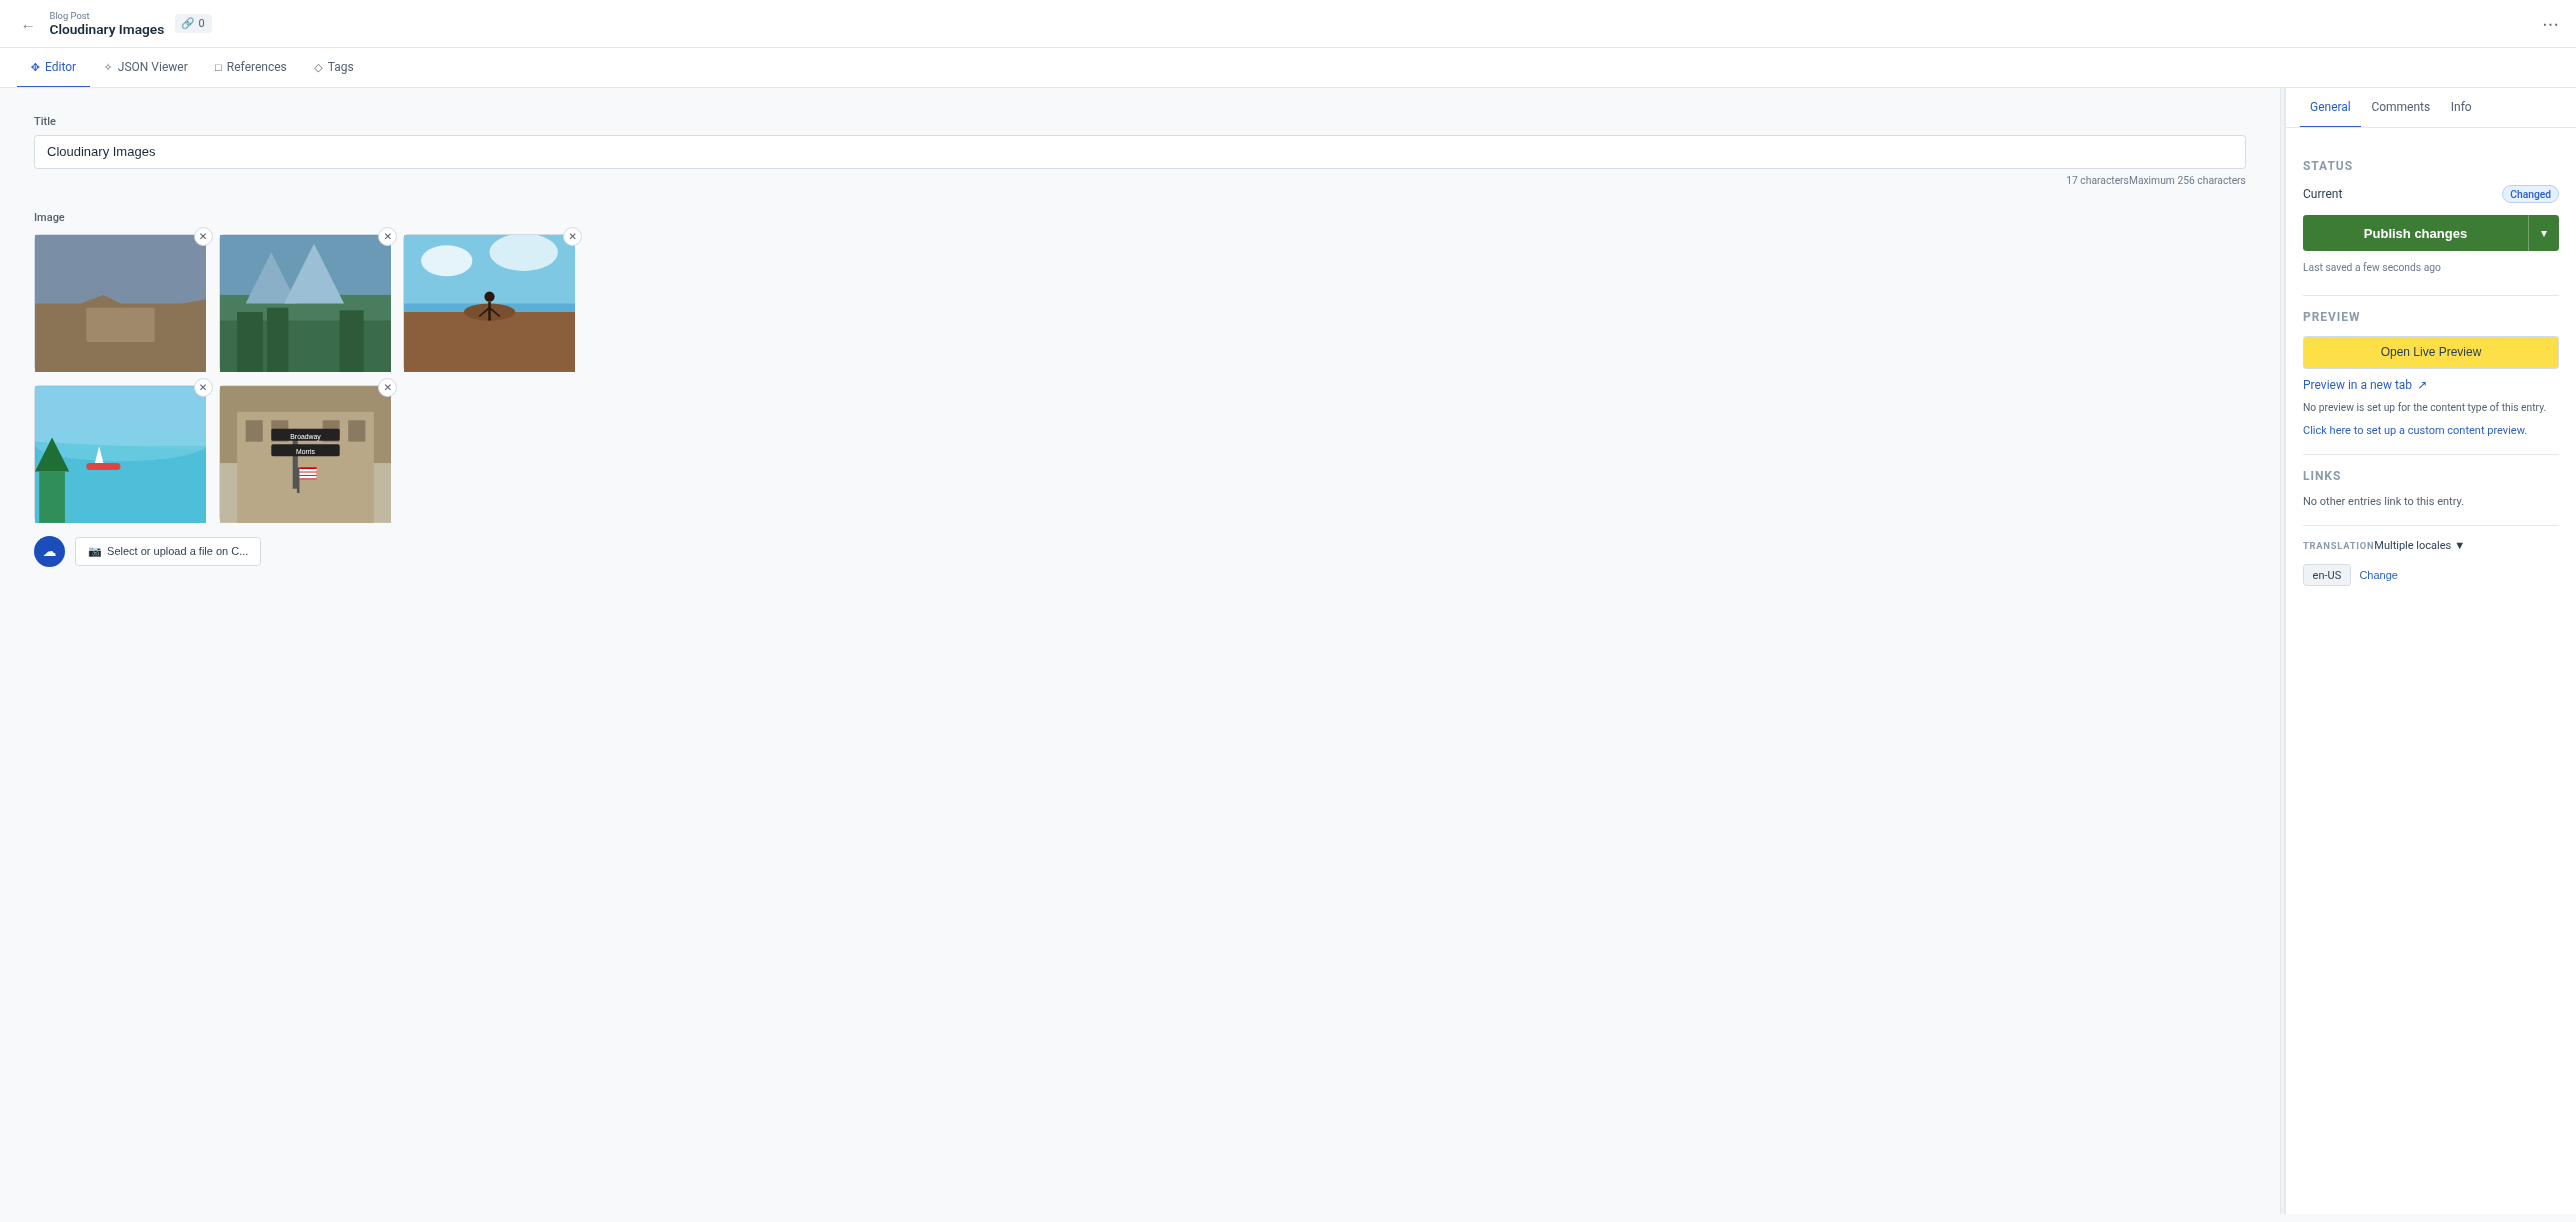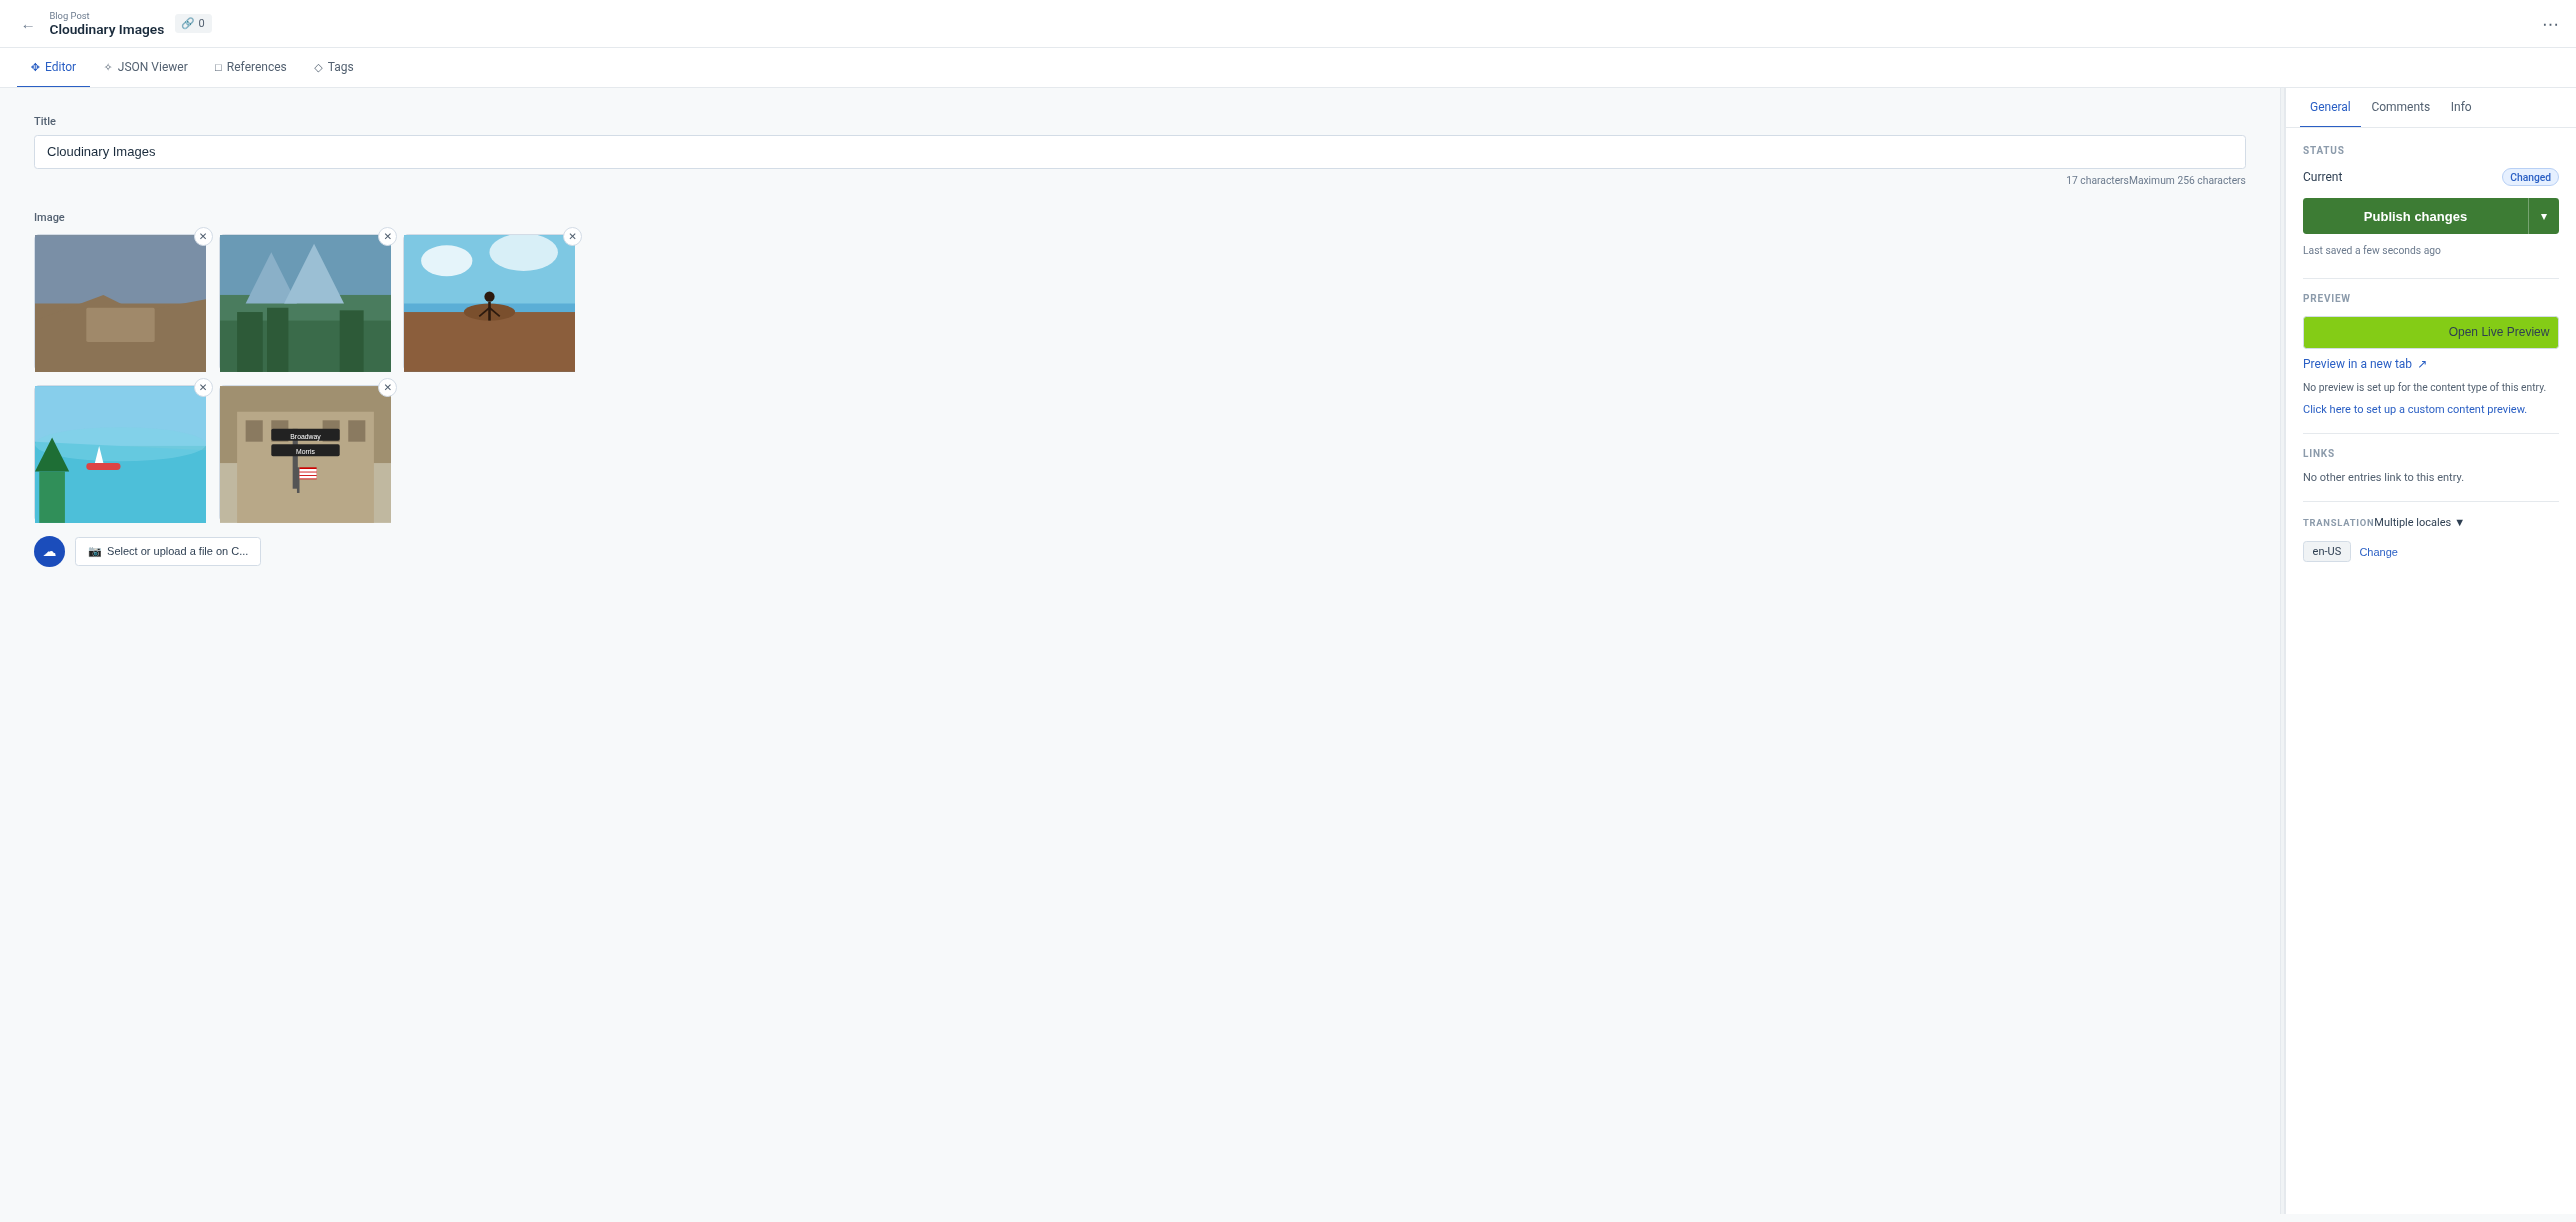--- a/index.html
+++ b/index.html
@@ -113,22 +113,22 @@
       padding: 12px 10.3px; cursor: pointer; font-size: 12px; color: #536171;
       border-bottom: 1.7px solid transparent;
     }
     .sidebar-tab.active { color: #2a5fc4; border-bottom-color: #2a5fc4; }
 
     
     .sidebar-content { padding: 17px 17px; }
 
     .sidebar-section { margin-bottom: 20.6px; }
     .sidebar-section-title {
-      font-size: 10px; font-weight: 700; color: #8c9bab; letter-spacing: 0.08em;
-      text-transform: uppercase; margin-bottom: 12px;
+      font-size: 12px; font-weight: 700; color: #8c9bab; letter-spacing: 0.08em;
+      text-transform: uppercase; margin-bottom: 12px; margin-top: 14px;
     }
 
     .status-row { display: flex; align-items: center; justify-content: space-between; margin-bottom: 12px; }
     .status-label { font-size: 12px; color: #2e3f52; }
     .status-badge {
       background: #e6f0ff; color: #2a5fc4; border: 0.9px solid #b8d0f5;
       border-radius: 9px; padding: 1.7px 6.9px; font-size: 10.3px; font-weight: 500;
     }
 
     .publish-btn-group {
@@ -143,22 +143,22 @@
       border-radius: 0 3.4px 3.4px 0; padding: 10.3px 12px; cursor: pointer; font-size: 12px;
     }
 
     .last-saved { font-size: 10.3px; color: #6b7a8d; margin-bottom: 17px; }
 
     .sidebar-divider { border: none; border-top: 0.9px solid #e5e9ed; margin: 13.7px 0; }
 
     .preview-section { margin-bottom: 17px; }
     .open-preview-btn {
       width: 100%; border: 0.9px solid #d3dce6; border-radius: 3.4px;
-      padding: 8.6px; background: #84cc16; color: #2e3f52; font-size: 12px;
-      cursor: pointer; margin-bottom: 8.6px; text-align: right;
+      padding: 8.6px; background: #fde047; color: #2e3f52; font-size: 12px;
+      cursor: pointer; margin-bottom: 8.6px; text-align: center;
     }
     .preview-link {
       display: flex; align-items: center; gap: 5.1px;
       color: #2a5fc4; font-size: 12px; cursor: pointer; margin-bottom: 8.6px;
       text-decoration: none;
     }
     .preview-note { font-size: 10.3px; color: #536171; margin-bottom: 6.9px; line-height: 1.5; }
     .setup-link { color: #2a5fc4; font-size: 11px; cursor: pointer; }
 
     .links-section { margin-bottom: 17px; }

